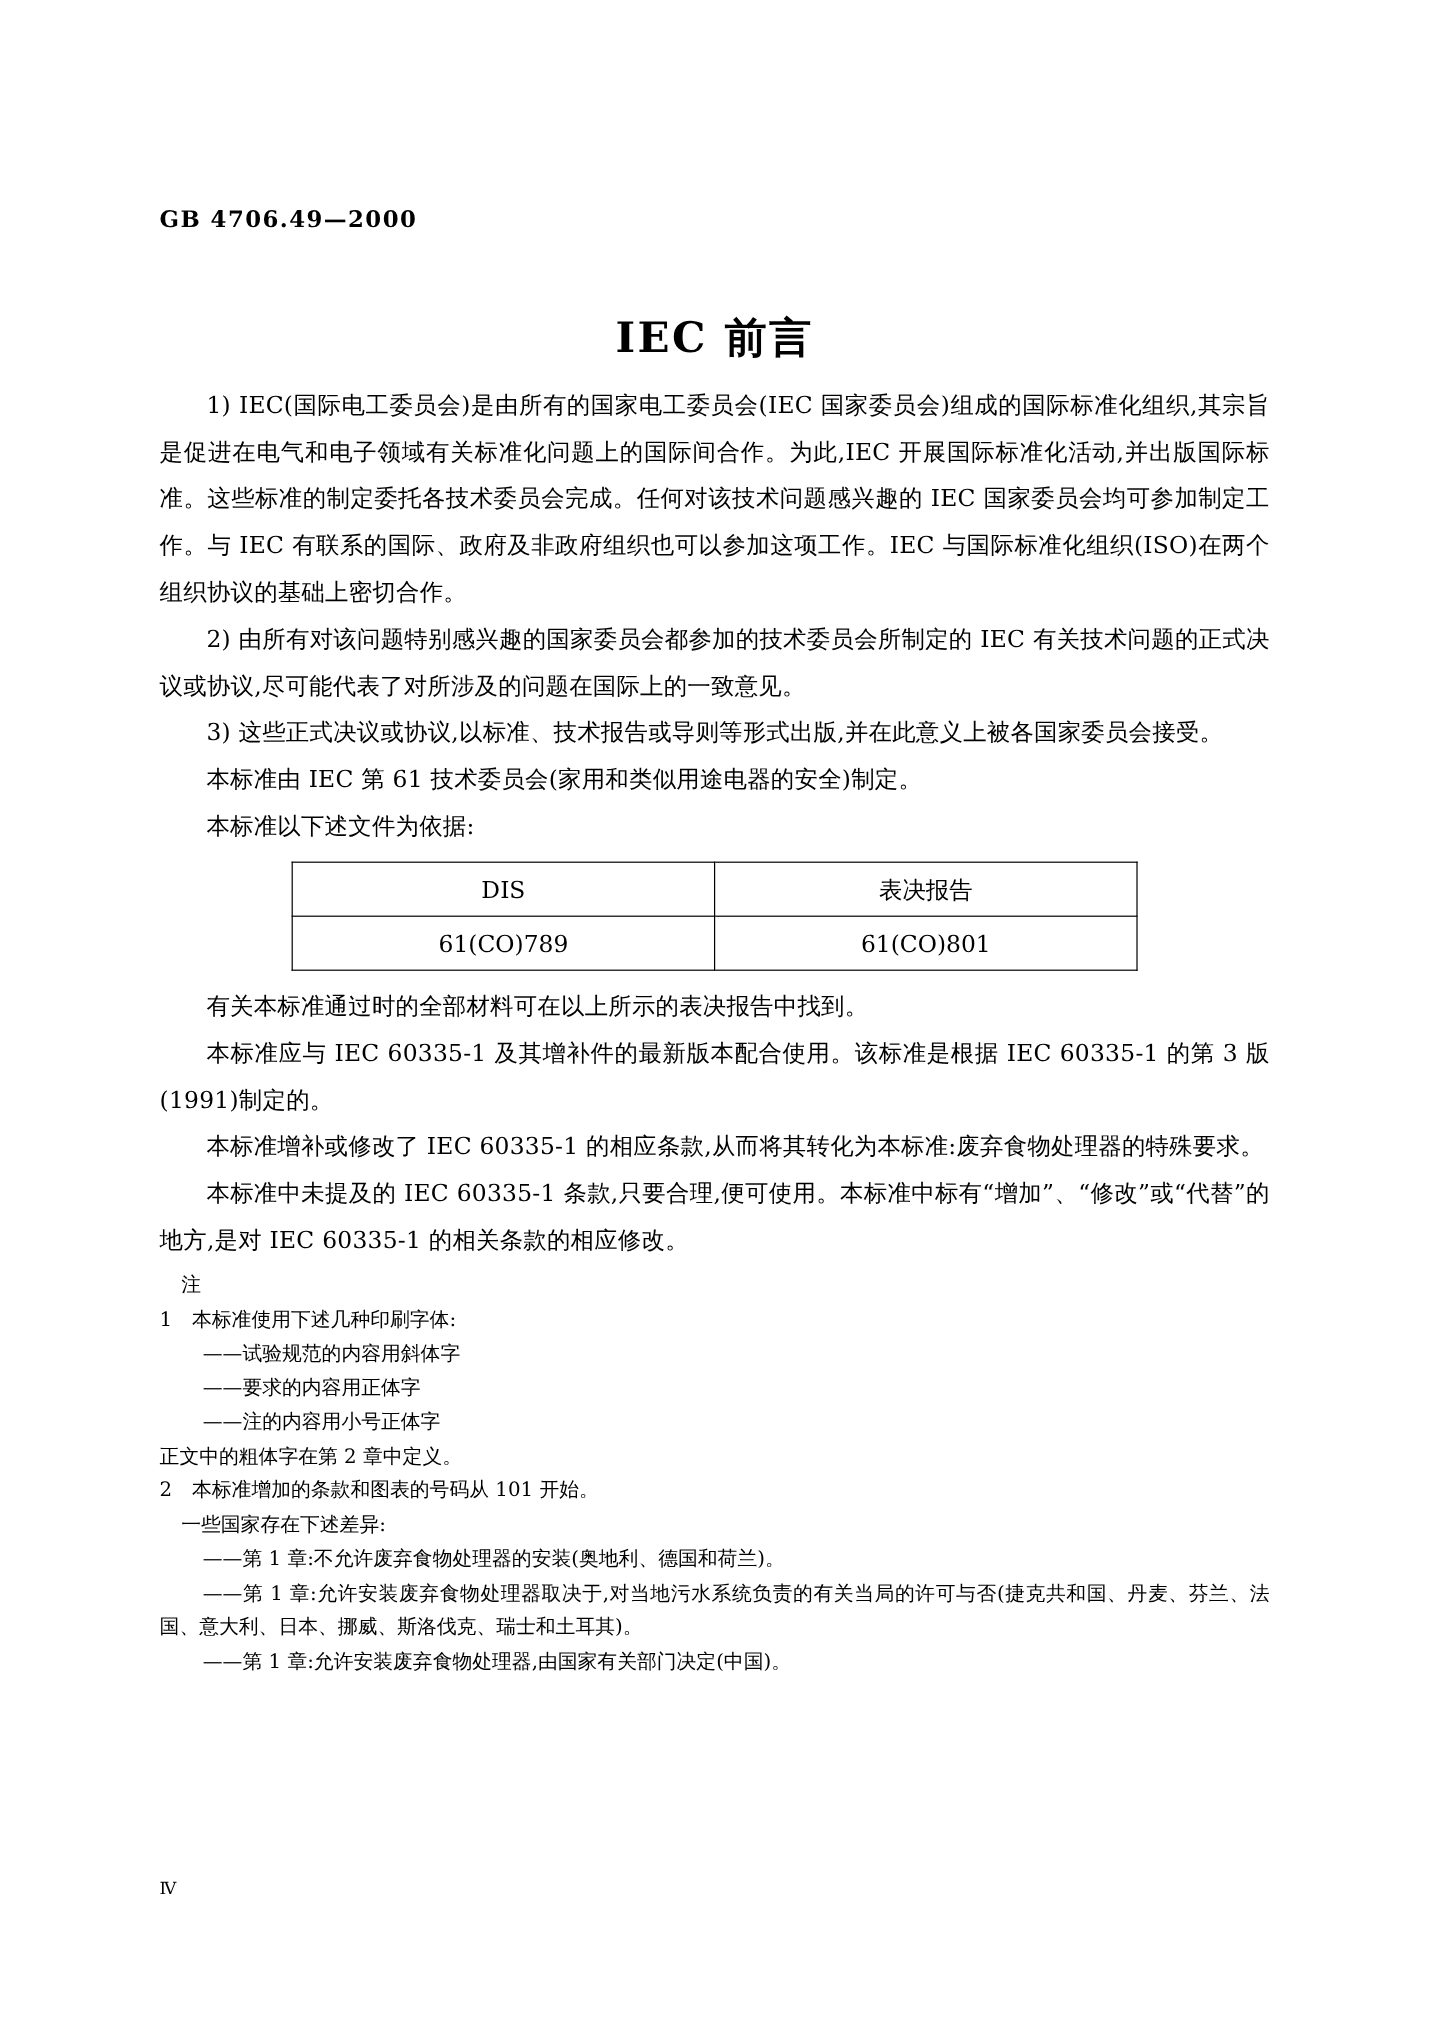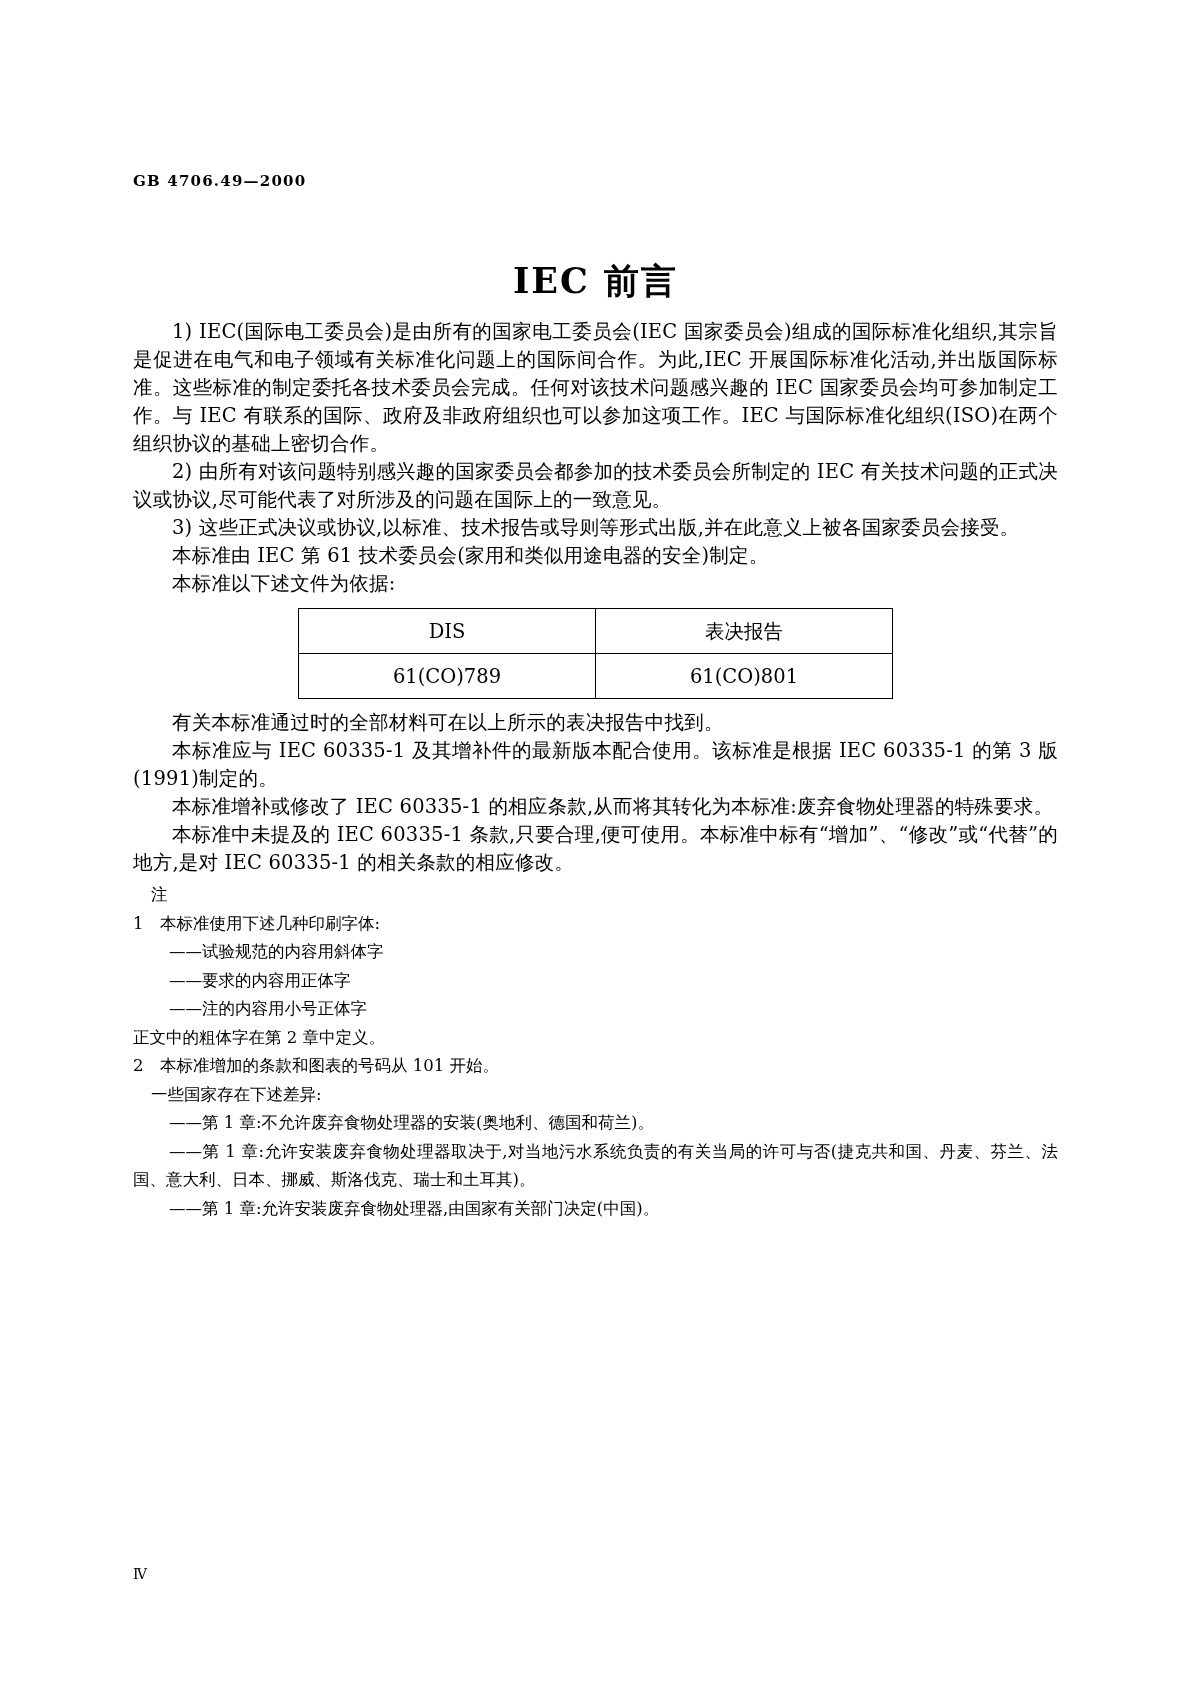--- a/index.html
+++ b/index.html
@@ -24,21 +24,21 @@
     left: 133px;
     top: 0;
     width: 925px;
   }
   .header-code {
     position: absolute;
     left: 133px;
     top: 172px;
     font-family: "DejaVu Serif", "Liberation Serif", serif;
     font-weight: bold;
-    font-size: 15px;
+    font-size: 19px;
     letter-spacing: 1.2px;
   }
   .doc-title {
     position: absolute;
     left: 0;
     top: 258px;
     width: 925px;
     text-align: center;
     font-family: "DejaVu Serif", "Liberation Serif", serif;
     font-weight: bold;
@@ -47,21 +47,21 @@
   }
   .body-block {
     position: absolute;
     left: 0;
     top: 318px;
     width: 925px;
   }
   p.para {
     margin: 0;
     font-size: 19.5px;
-    line-height: 28px;
+    line-height: 39px;
     text-align: justify;
     text-justify: inter-ideograph;
     letter-spacing: 0.2px;
   }
   p.indent2 {
     text-indent: 39px;
   }
   .note-block {
     margin-top: 4px;
     font-size: 16.5px;
@@ -72,21 +72,21 @@
     text-align: justify;
     text-justify: inter-ideograph;
   }
   .note-ind1 { text-indent: 36px; }
   .note-ind2 { text-indent: 36px; }
   .note-ind3 { text-indent: 18px; }
 
   table.ref-table {
     border-collapse: collapse;
     margin: 10px auto 10px auto;
-    width: 595px;
+    width: 705px;
   }
   table.ref-table td {
     border: 1.6px solid #000;
     text-align: center;
     font-size: 19.5px;
     height: 44px;
     padding: 0;
     font-family: "DejaVu Serif", "Liberation Serif", serif;
   }
   .page-num {

